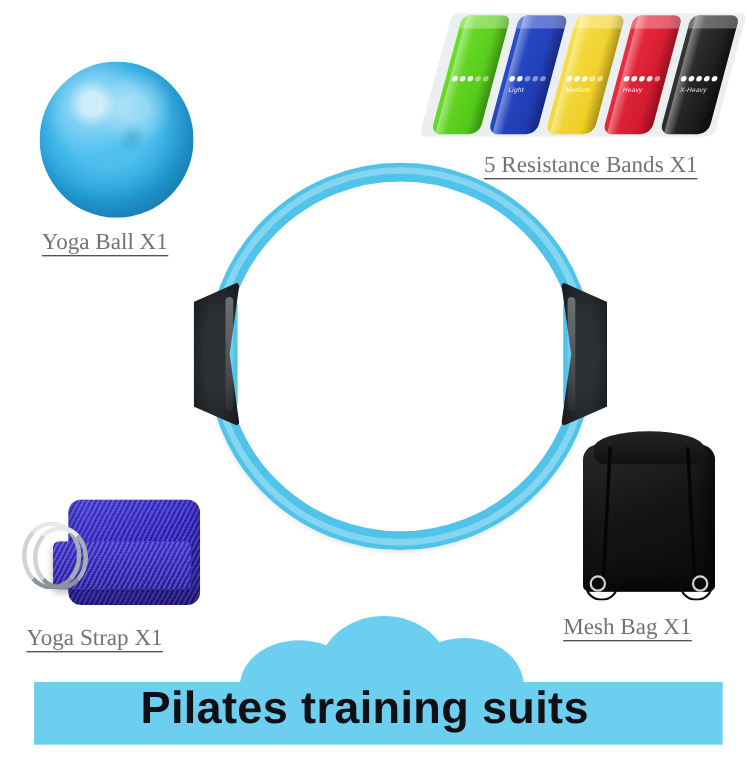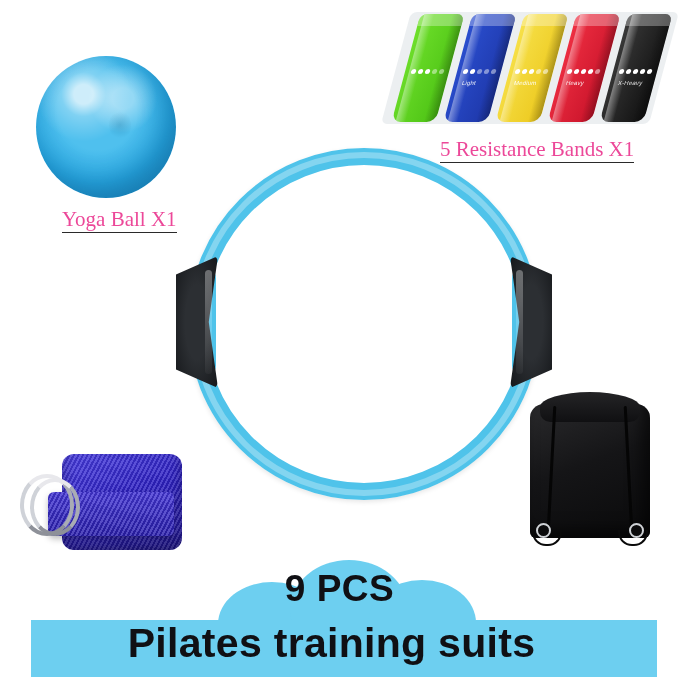--- a/index.html
+++ b/index.html
@@ -7,21 +7,21 @@
        font-family:"Liberation Serif", serif;}
   .stage{position:absolute;inset:0;width:679px;height:688px;background:#ffffff;}
 
   
   .header-banner{position:absolute;left:0;top:0;width:315px;height:46px;
       background:#6dcff0;display:flex;align-items:center;}
   .header-title{font-size:31px;color:#15161c;letter-spacing:.2px;
       padding-left:24px;line-height:1;white-space:nowrap;}
 
   
-  .caption{position:absolute;font-size:21px;color:#ec4899;white-space:nowrap;
+  .caption{position:absolute;font-size:21px;color:#737373;white-space:nowrap;
       line-height:1.05;text-align:right;}
   .caption span{border-bottom:1.6px solid #2a2a2a;padding-bottom:2px;display:inline-block;}
 
   
   .ball-wrap{position:absolute;left:36px;top:56px;width:140px;height:142px;}
   .ball{position:absolute;inset:0;border-radius:50%;
       background:
         radial-gradient(circle at 34% 27%, rgba(255,255,255,.72) 0 7%, rgba(255,255,255,.28) 16%, rgba(255,255,255,0) 34%),
         radial-gradient(circle at 62% 30%, rgba(255,255,255,.40) 0 8%, rgba(255,255,255,0) 26%),
         radial-gradient(circle at 44% 38%, #4fc0ee 0 34%, #27a7e2 62%, #1f93cf 86%, #1b7fb6 100%);
@@ -119,21 +119,21 @@
   .cloud .l3{left:150px;top:20px;width:108px;height:86px;}
   .bottom-bar{position:absolute;left:31px;top:620px;width:626px;height:57px;background:#6dcff0;}
   .pcs{position:absolute;left:0;right:0;top:570px;text-align:center;
       font-family:"Liberation Sans",sans-serif;font-weight:bold;font-size:37px;color:#101014;
       letter-spacing:.5px;line-height:1;}
   .suits{position:absolute;left:0;right:16px;top:618px;text-align:center;
       font-family:"Liberation Sans",sans-serif;font-weight:bold;font-size:41px;color:#101014;
       letter-spacing:.3px;line-height:1.25;}
 
   
-  .cap-ball{left:38px;top:208px;margin-left:24px;}
+  .cap-ball{left:38px;top:208px;}
   .cap-bands{left:440px;top:138px;}
   .cap-ring{left:262px;top:308px;}
   .cap-strap{left:24px;top:568px;}
   .cap-bag{left:512px;top:558px;}
 </style>
 </head>
 <body>
 
 <div class="stage">
 
@@ -231,35 +231,40 @@
       <div class="pad"></div>
       <div class="hl"></div>
     </div>
   </div>
 
   <div class="strap-wrap">
     <div class="strap-coil"></div>
     <div class="strap-band"></div>
     <div class="dring d1"></div>
     <div class="dring d2"></div>
+  </div>
+  <div class="caption cap-strap">
+    <span>Yoga Strap X1</span>
   </div>
 
   <div class="bag-wrap">
     <div class="bag-body"></div>
     <div class="bag-top"></div>
     <div class="bag-cord cl"></div>
     <div class="bag-cord cr"></div>
     <div class="bag-grommet gl"></div>
     <div class="bag-grommet gr"></div>
     <div class="bag-loop ll"></div>
     <div class="bag-loop lr"></div>
   </div>
+  <div class="caption cap-bag">
+    <span>Mesh Bag X1</span>
+  </div>
 
   <div class="cloud">
     <div class="lobe l1"></div>
     <div class="lobe l2"></div>
     <div class="lobe l3"></div>
   </div>
   <div class="bottom-bar"></div>
-  <div class="pcs">9 PCS</div>
   <div class="suits">Pilates training suits</div>
 
 </div>
 
 </body></html>

